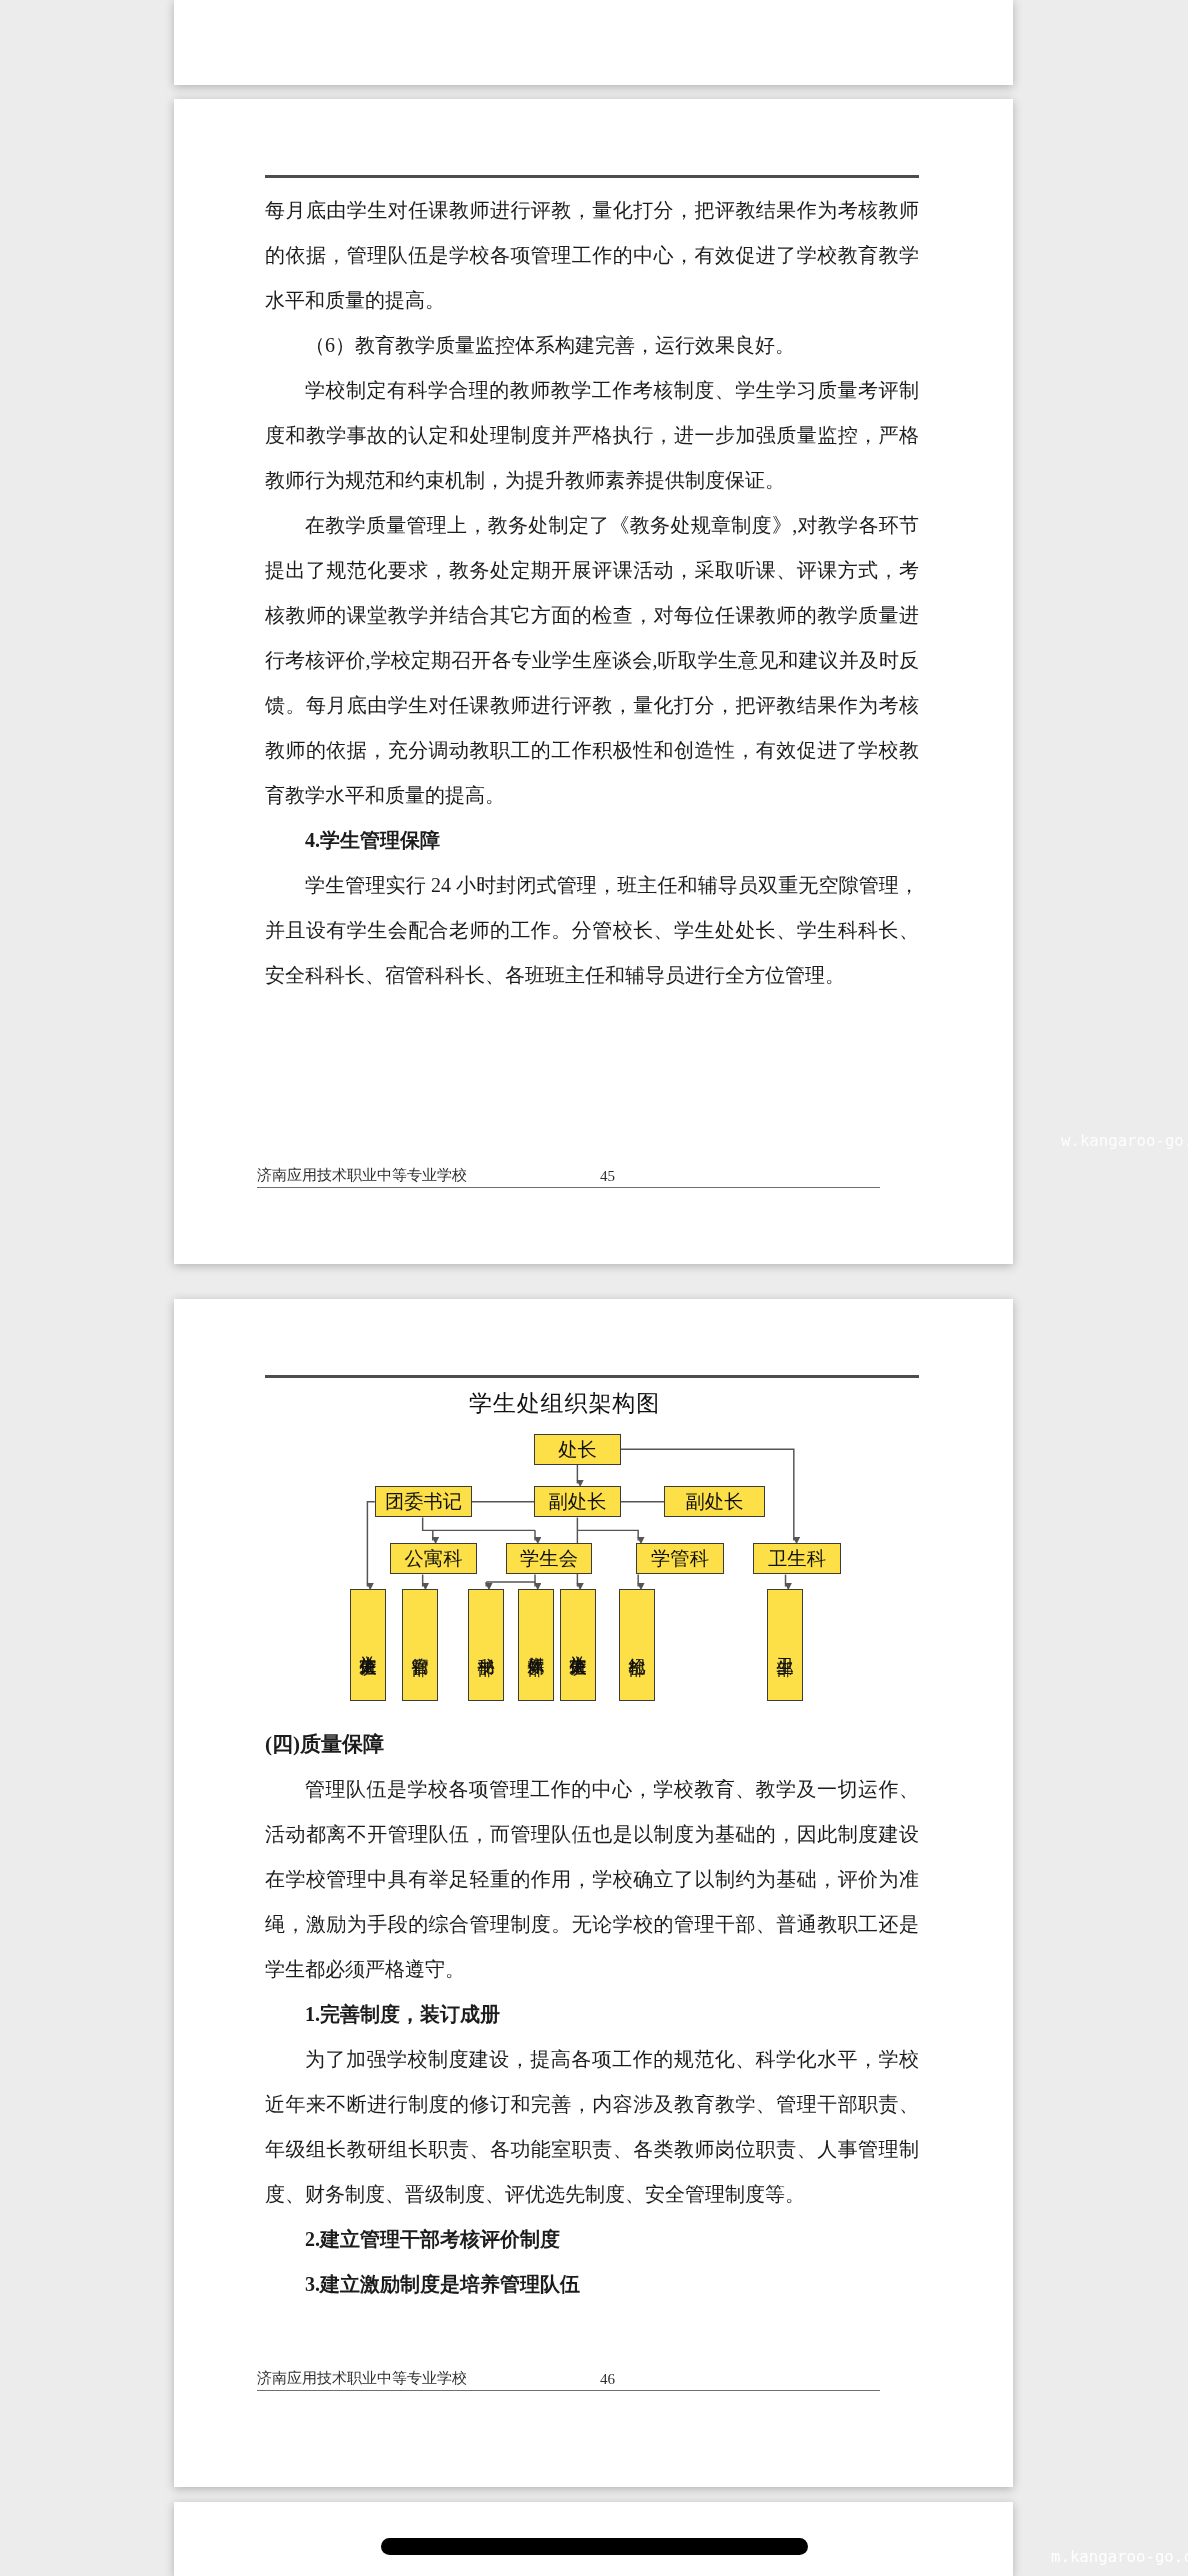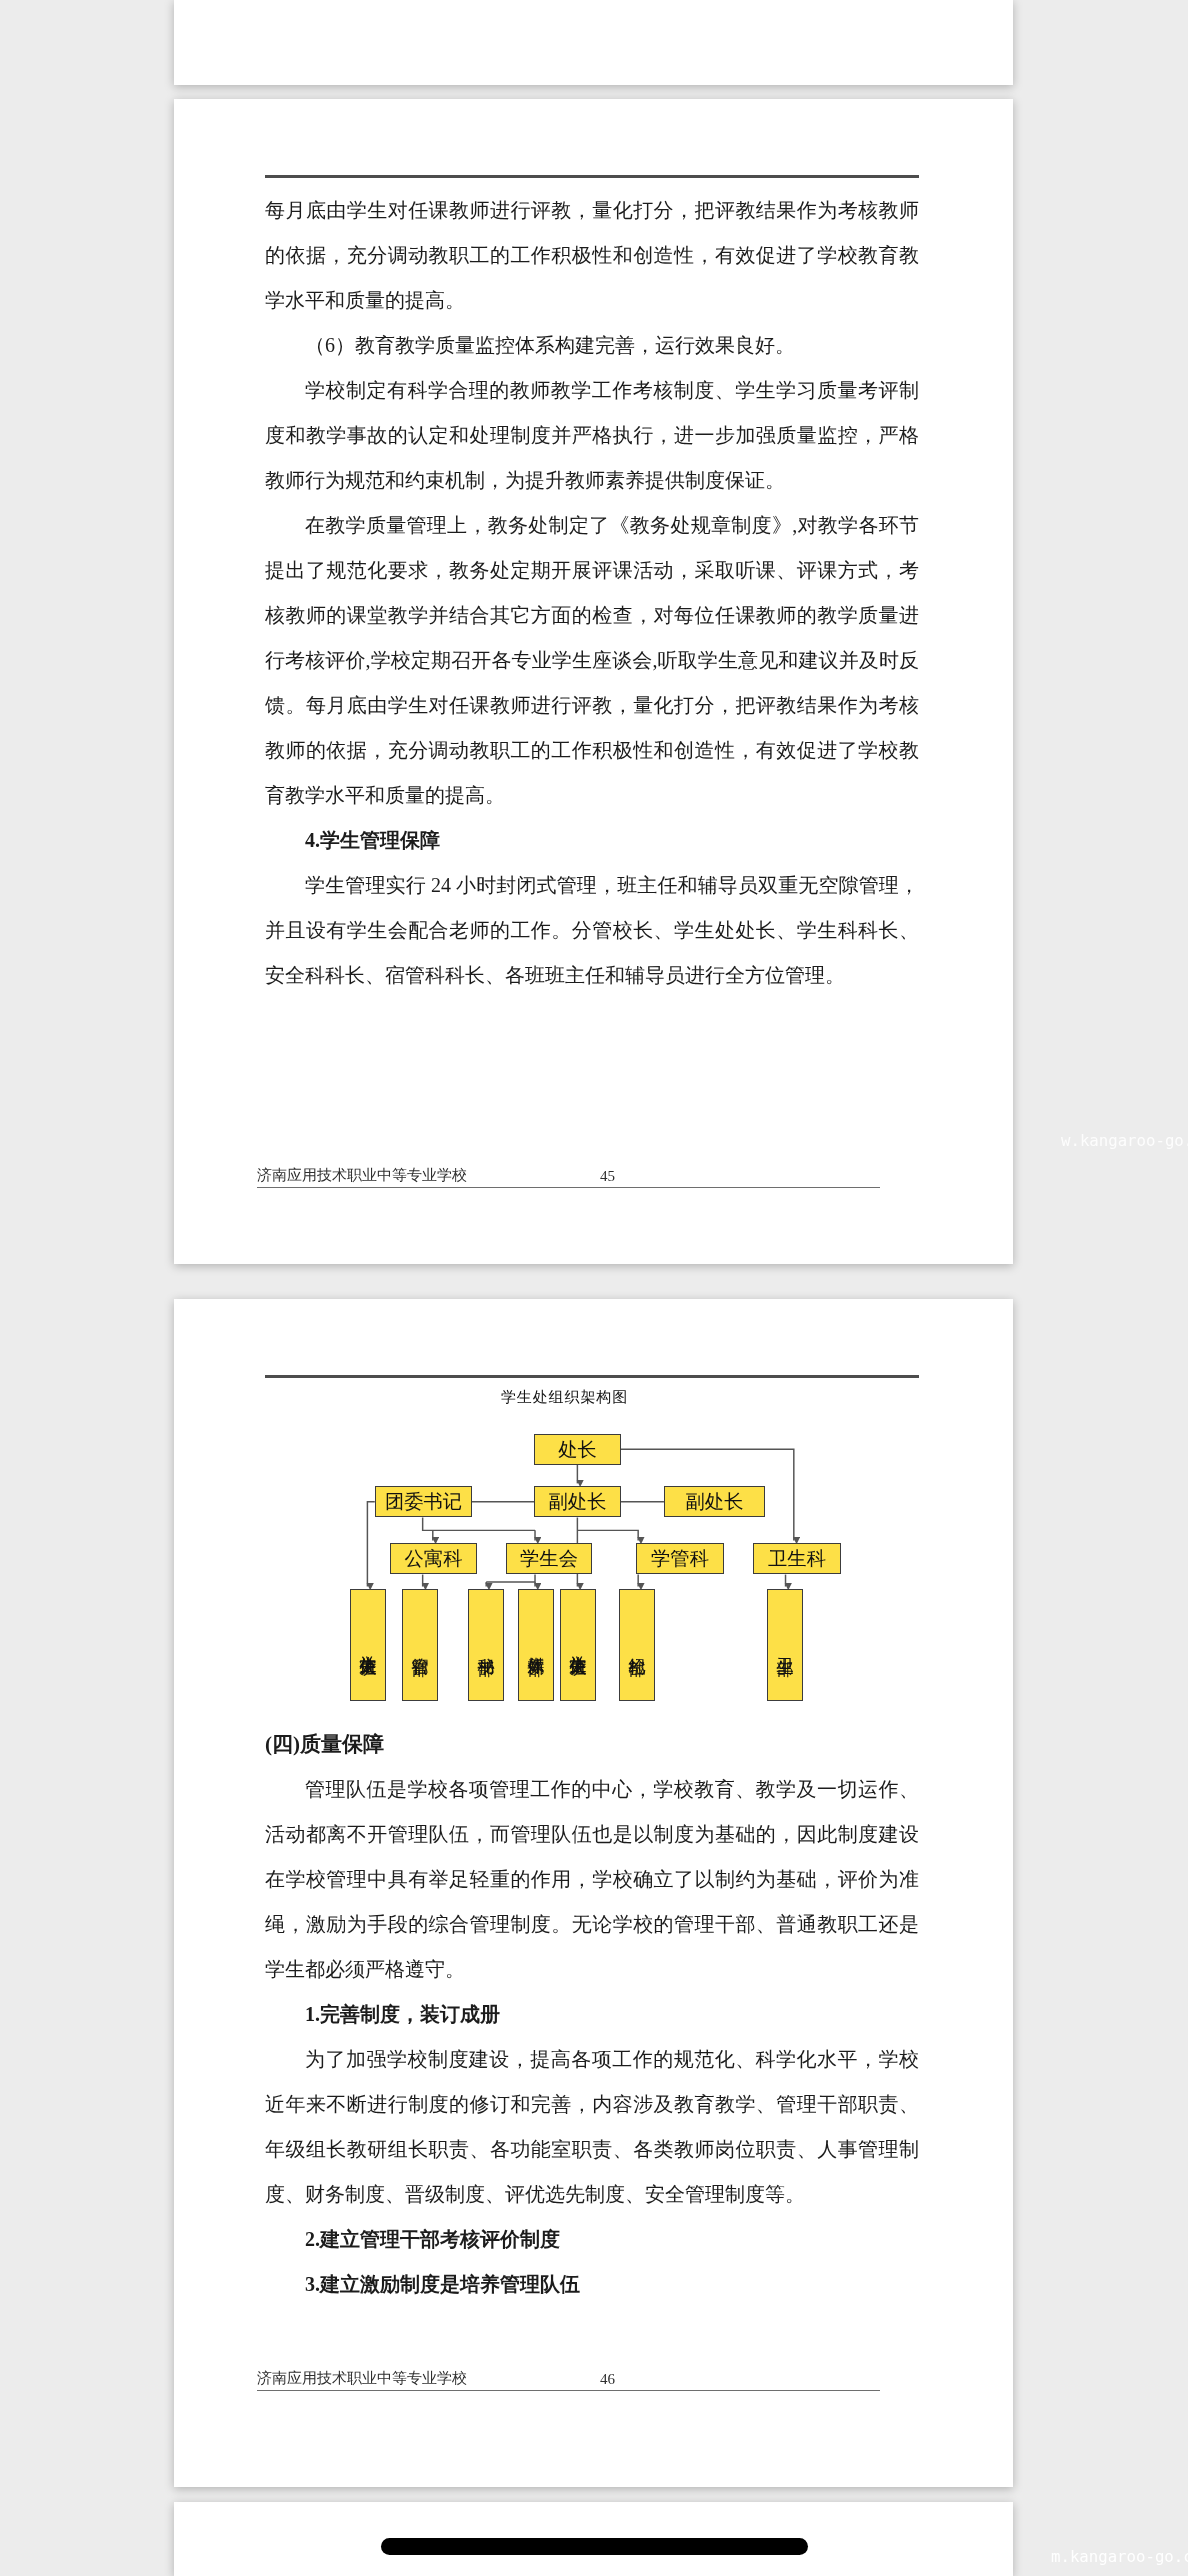--- a/index.html
+++ b/index.html
@@ -39,21 +39,21 @@
     position:absolute;left:83px;width:623px;height:22px;
     border-bottom:1.8px solid #6e6e6e;
     font-size:15px;color:#2e2e2e;
   }
   .footer-school{position:absolute;left:0;bottom:1.8px;}
   .footer-num{position:absolute;left:343px;bottom:1.8px;}
 
   
   .chart-title{
     position:absolute;top:89px;left:0;width:781px;text-align:center;
-    font-size:15px;color:#111;letter-spacing:0.9px;
+    font-size:23px;color:#111;letter-spacing:0.9px;
   }
   .chart-svg{position:absolute;left:0;top:0;width:839px;height:553px;}
   .cbox{
     position:absolute;box-sizing:border-box;background:#fde047;
     border:1.8px solid #3c3c3c;display:flex;align-items:center;justify-content:center;
     font-size:19.3px;color:#111;height:31px;
   }
   .cbox.v{
     height:112px;width:36px;
     writing-mode:vertical-rl;text-orientation:upright;
@@ -96,21 +96,21 @@
 <body>
 
 <div style="position:absolute;inset:0;">
 
   <div class="page page-frag-top"></div>
 
   <div class="page page-1">
     <div class="header-rule"></div>
 
     <div class="body-text" style="top:89px;">
-      <p class="cont">每月底由学生对任课教师进行评教，量化打分，把评教结果作为考核教师的依据，充分调动教职工的工作积极性和创造性，有效促进了学校教育教学水平和质量的提高。</p>
+      <p class="cont">每月底由学生对任课教师进行评教，量化打分，把评教结果作为考核教师的依据，管理队伍是学校各项管理工作的中心，有效促进了学校教育教学水平和质量的提高。</p>
       <p class="para">（6）教育教学质量监控体系构建完善，运行效果良好。</p>
       <p class="para">学校制定有科学合理的教师教学工作考核制度、学生学习质量考评制度和教学事故的认定和处理制度并严格执行，进一步加强质量监控，严格教师行为规范和约束机制，为提升教师素养提供制度保证。</p>
       <p class="para">在教学质量管理上，教务处制定了《教务处规章制度》,对教学各环节提出了规范化要求，教务处定期开展评课活动，采取听课、评课方式，考核教师的课堂教学并结合其它方面的检查，对每位任课教师的教学质量进行考核评价,学校定期召开各专业学生座谈会,听取学生意见和建议并及时反馈。每月底由学生对任课教师进行评教，量化打分，把评教结果作为考核教师的依据，充分调动教职工的工作积极性和创造性，有效促进了学校教育教学水平和质量的提高。</p>
       <p class="heading">4.学生管理保障</p>
       <p class="para">学生管理实行 24 小时封闭式管理，班主任和辅导员双重无空隙管理，并且设有学生会配合老师的工作。分管校长、学生处处长、学生科科长、安全科科长、宿管科科长、各班班主任和辅导员进行全方位管理。</p>
     </div>
 
     <div class="page-footer" style="top:1066px;">
       <span class="footer-school">济南应用技术职业中等专业学校</span>
       <span class="footer-num">45</span>

